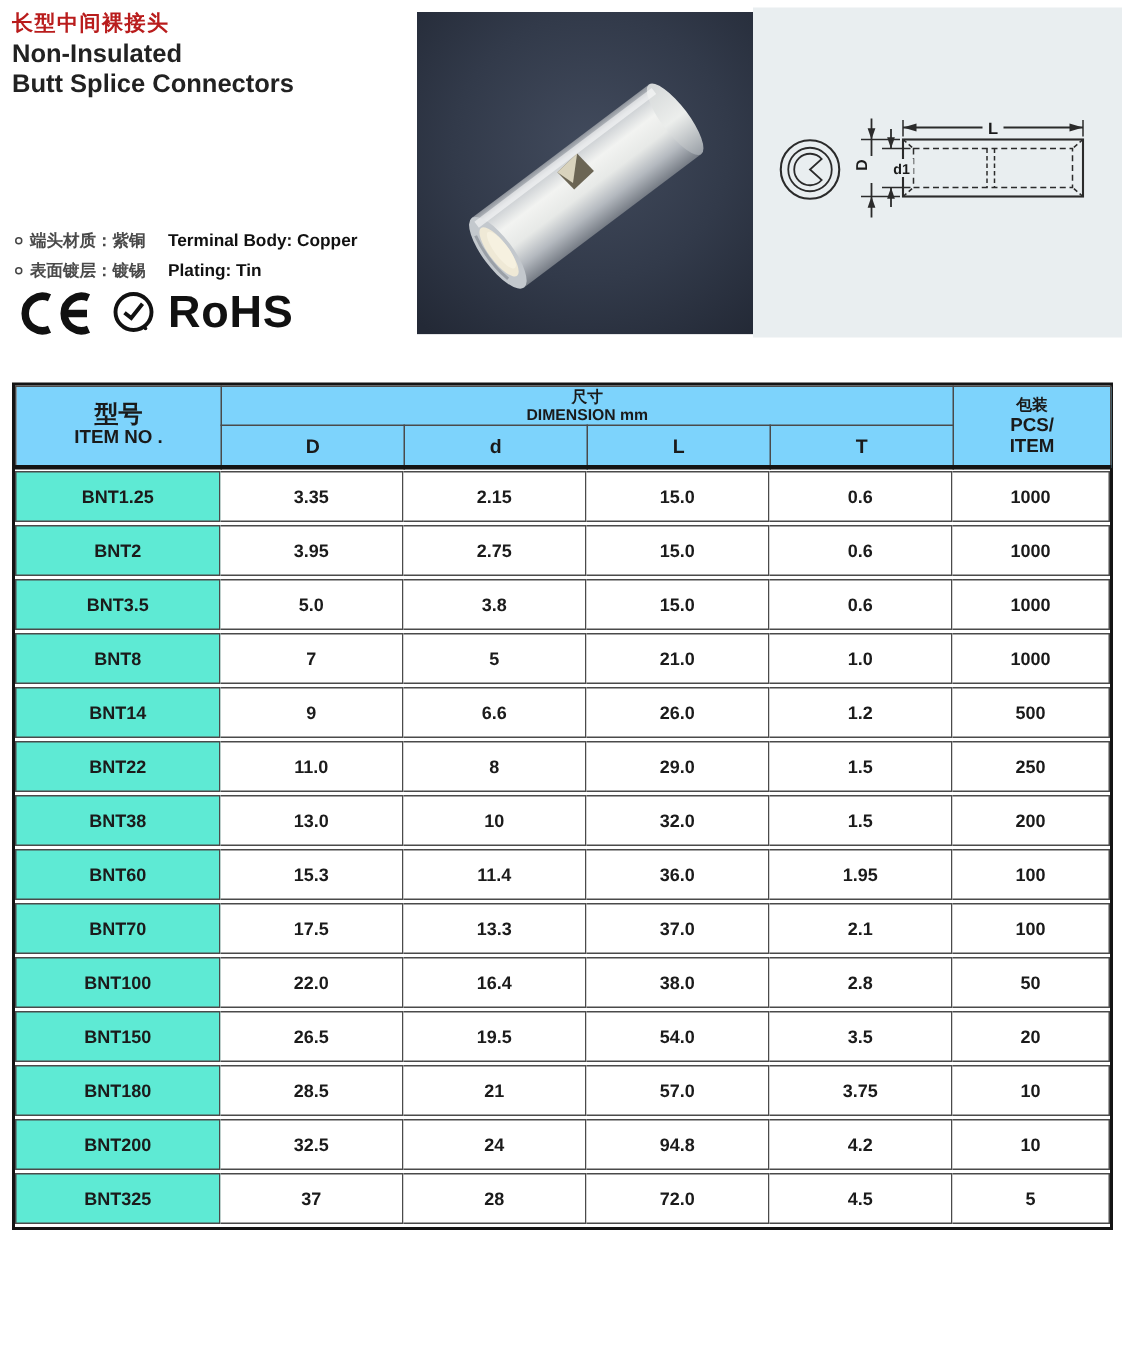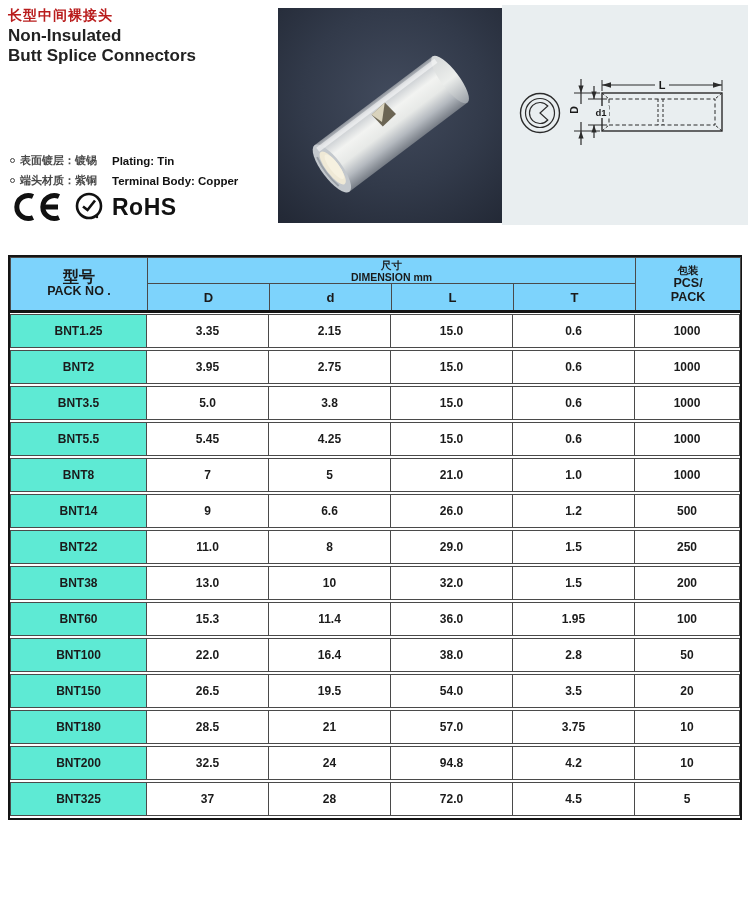--- a/index.html
+++ b/index.html
@@ -20,21 +20,21 @@
 
   .specs { position: absolute; left: 10px; top: 153px; width: 262px; }
   .spec-row { display: flex; align-items: center; margin-bottom: 5px; }
   .dot { width: 5px; height: 5px; border: 1.5px solid #444; border-radius: 50%; margin-right: 5px; flex: 0 0 auto; }
   .spec-zh { font-size: 11px; font-weight: bold; color: #4a4a4a; width: 92px; }
   .spec-en { font-size: 11.5px; font-weight: bold; color: #111; }
 
   .certs { position: absolute; left: 8px; top: 192px; display: flex; align-items: center; }
   .ce-mark { margin-right: 10px; }
   .cert-badge { margin-right: 8px; }
-  .rohs { font-size: 23px; font-weight: bold; color: #111; letter-spacing: 0.5px; }
+  .rohs { font-size: 30px; font-weight: bold; color: #111; letter-spacing: 0.5px; }
 
   
   .photo {
     position: absolute; left: 278px; top: 8px; width: 224px; height: 215px;
     overflow: hidden;
   }
 
   
   .diagram {
     position: absolute; left: 502px; top: 5px; width: 246px; height: 220px;
@@ -89,27 +89,27 @@
 
   <div class="title-block">
     <div class="title-zh">长型中间裸接头</div>
     <div class="title-en">Non-Insulated</div>
     <div class="title-en">Butt Splice Connectors</div>
   </div>
 
   <div class="specs">
     <div class="spec-row">
       <span class="dot"></span>
-      <span class="spec-zh">表面镀层：镀锡</span>
-      <span class="spec-en">Plating: Tin</span>
+      <span class="spec-zh">端头材质：紫铜</span>
+      <span class="spec-en">Terminal Body: Copper</span>
     </div>
     <div class="spec-row">
       <span class="dot"></span>
-      <span class="spec-zh">端头材质：紫铜</span>
-      <span class="spec-en">Terminal Body: Copper</span>
+      <span class="spec-zh">表面镀层：镀锡</span>
+      <span class="spec-en">Plating: Tin</span>
     </div>
   </div>
 
   <div class="certs">
     <svg class="ce-mark" width="56" height="30" viewBox="0 0 56 30">
       <path d="M 25 4.5 A 11.5 11.5 0 1 0 25 25.5" fill="none" stroke="#111" stroke-width="5"></path>
       <path d="M 51 4.5 A 11.5 11.5 0 1 0 51 25.5" fill="none" stroke="#111" stroke-width="5"></path>
       <line x1="37" y1="15" x2="50" y2="15" stroke="#111" stroke-width="5"></line>
     </svg>
     <svg class="cert-badge" width="30" height="30" viewBox="0 0 30 30">
@@ -210,30 +210,30 @@
         <col class="c-dim">
         <col class="c-dim">
         <col class="c-dim">
         <col class="c-dim">
         <col class="c-pack">
     </colgroup>
     <tbody>
         <tr class="row-group">
       <th rowspan="2">
         <div class="h-item-zh">型号</div>
-        <div class="h-item-en">PACK NO .</div>
+        <div class="h-item-en">ITEM NO .</div>
       </th>
       <th colspan="4">
         <div class="h-zh-small">尺寸</div>
         <div class="h-en-small">DIMENSION mm</div>
       </th>
       <th rowspan="2">
         <div class="h-zh-small">包装</div>
         <div class="h-pack-line">PCS/</div>
-        <div class="h-pack-line">PACK</div>
+        <div class="h-pack-line">ITEM</div>
       </th>
     </tr>
     <tr class="row-sub">
       <th class="h-dim-letter">D</th>
       <th class="h-dim-letter">d</th>
       <th class="h-dim-letter">L</th>
       <th class="h-dim-letter">T</th>
     </tr>
   </tbody>
     </table>
@@ -265,28 +265,20 @@
         </tr>
         <tr>
           <td>BNT3.5</td>
           <td>5.0</td>
           <td>3.8</td>
           <td>15.0</td>
           <td>0.6</td>
           <td>1000</td>
         </tr>
         <tr>
-          <td>BNT5.5</td>
-          <td>5.45</td>
-          <td>4.25</td>
-          <td>15.0</td>
-          <td>0.6</td>
-          <td>1000</td>
-        </tr>
-        <tr>
           <td>BNT8</td>
           <td>7</td>
           <td>5</td>
           <td>21.0</td>
           <td>1.0</td>
           <td>1000</td>
         </tr>
         <tr>
           <td>BNT14</td>
           <td>9</td>
@@ -313,20 +305,28 @@
         </tr>
         <tr>
           <td>BNT60</td>
           <td>15.3</td>
           <td>11.4</td>
           <td>36.0</td>
           <td>1.95</td>
           <td>100</td>
         </tr>
         <tr>
+          <td>BNT70</td>
+          <td>17.5</td>
+          <td>13.3</td>
+          <td>37.0</td>
+          <td>2.1</td>
+          <td>100</td>
+        </tr>
+        <tr>
           <td>BNT100</td>
           <td>22.0</td>
           <td>16.4</td>
           <td>38.0</td>
           <td>2.8</td>
           <td>50</td>
         </tr>
         <tr>
           <td>BNT150</td>
           <td>26.5</td>

